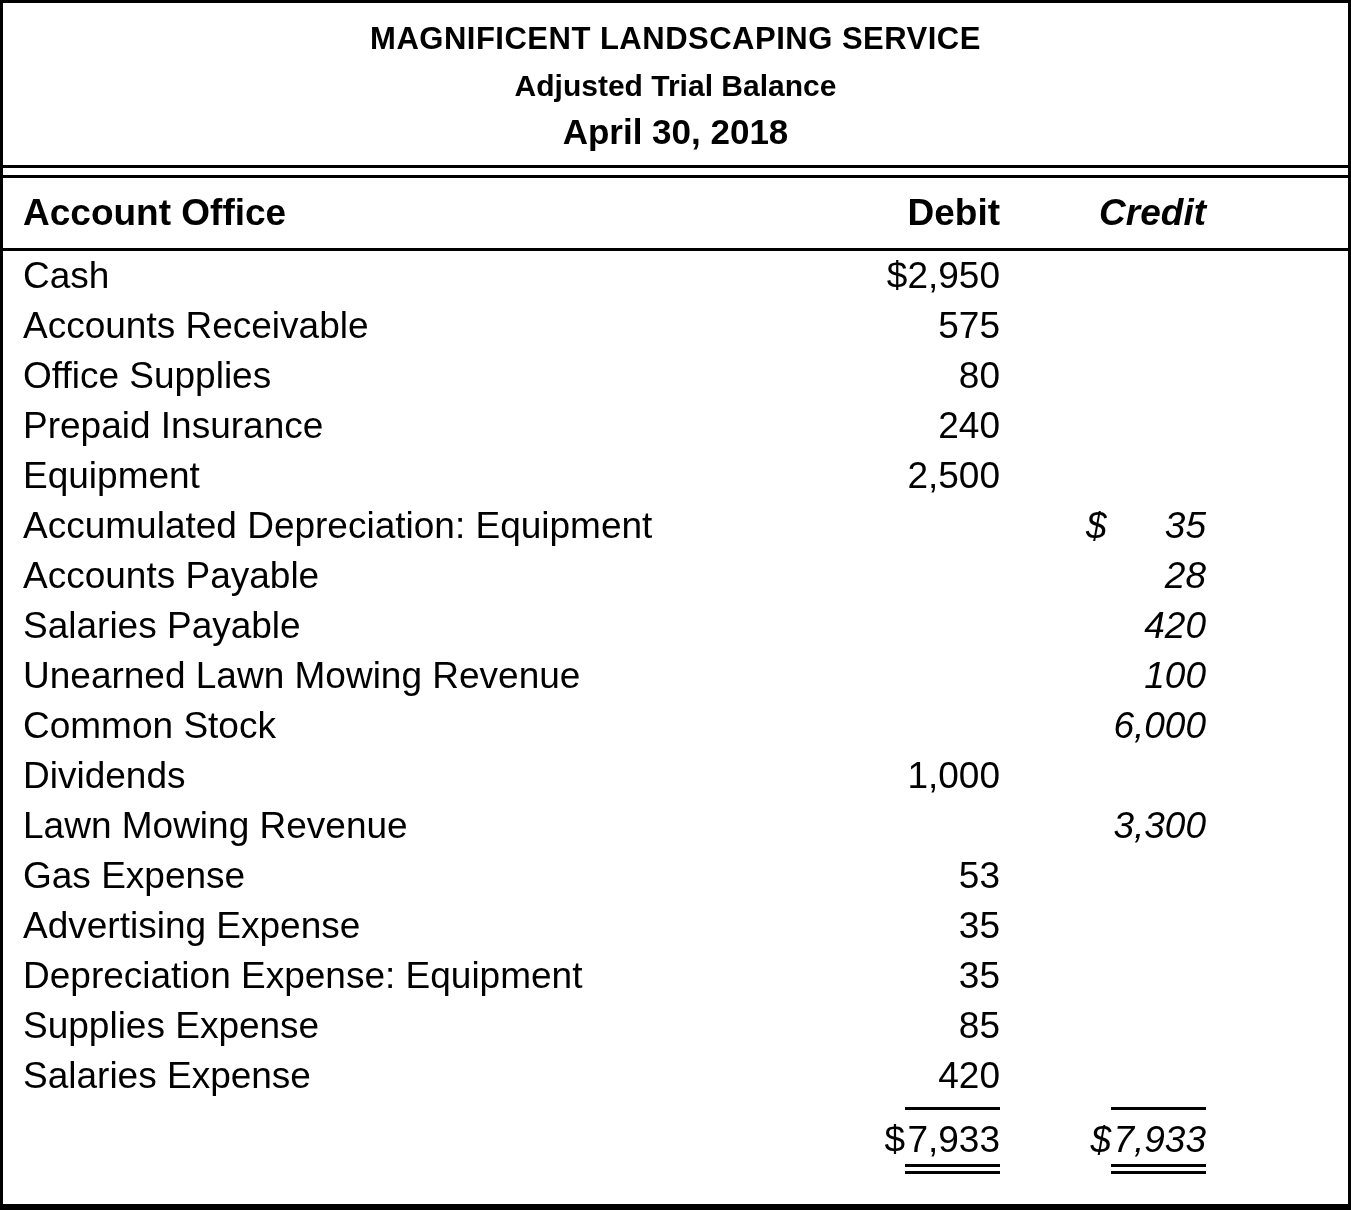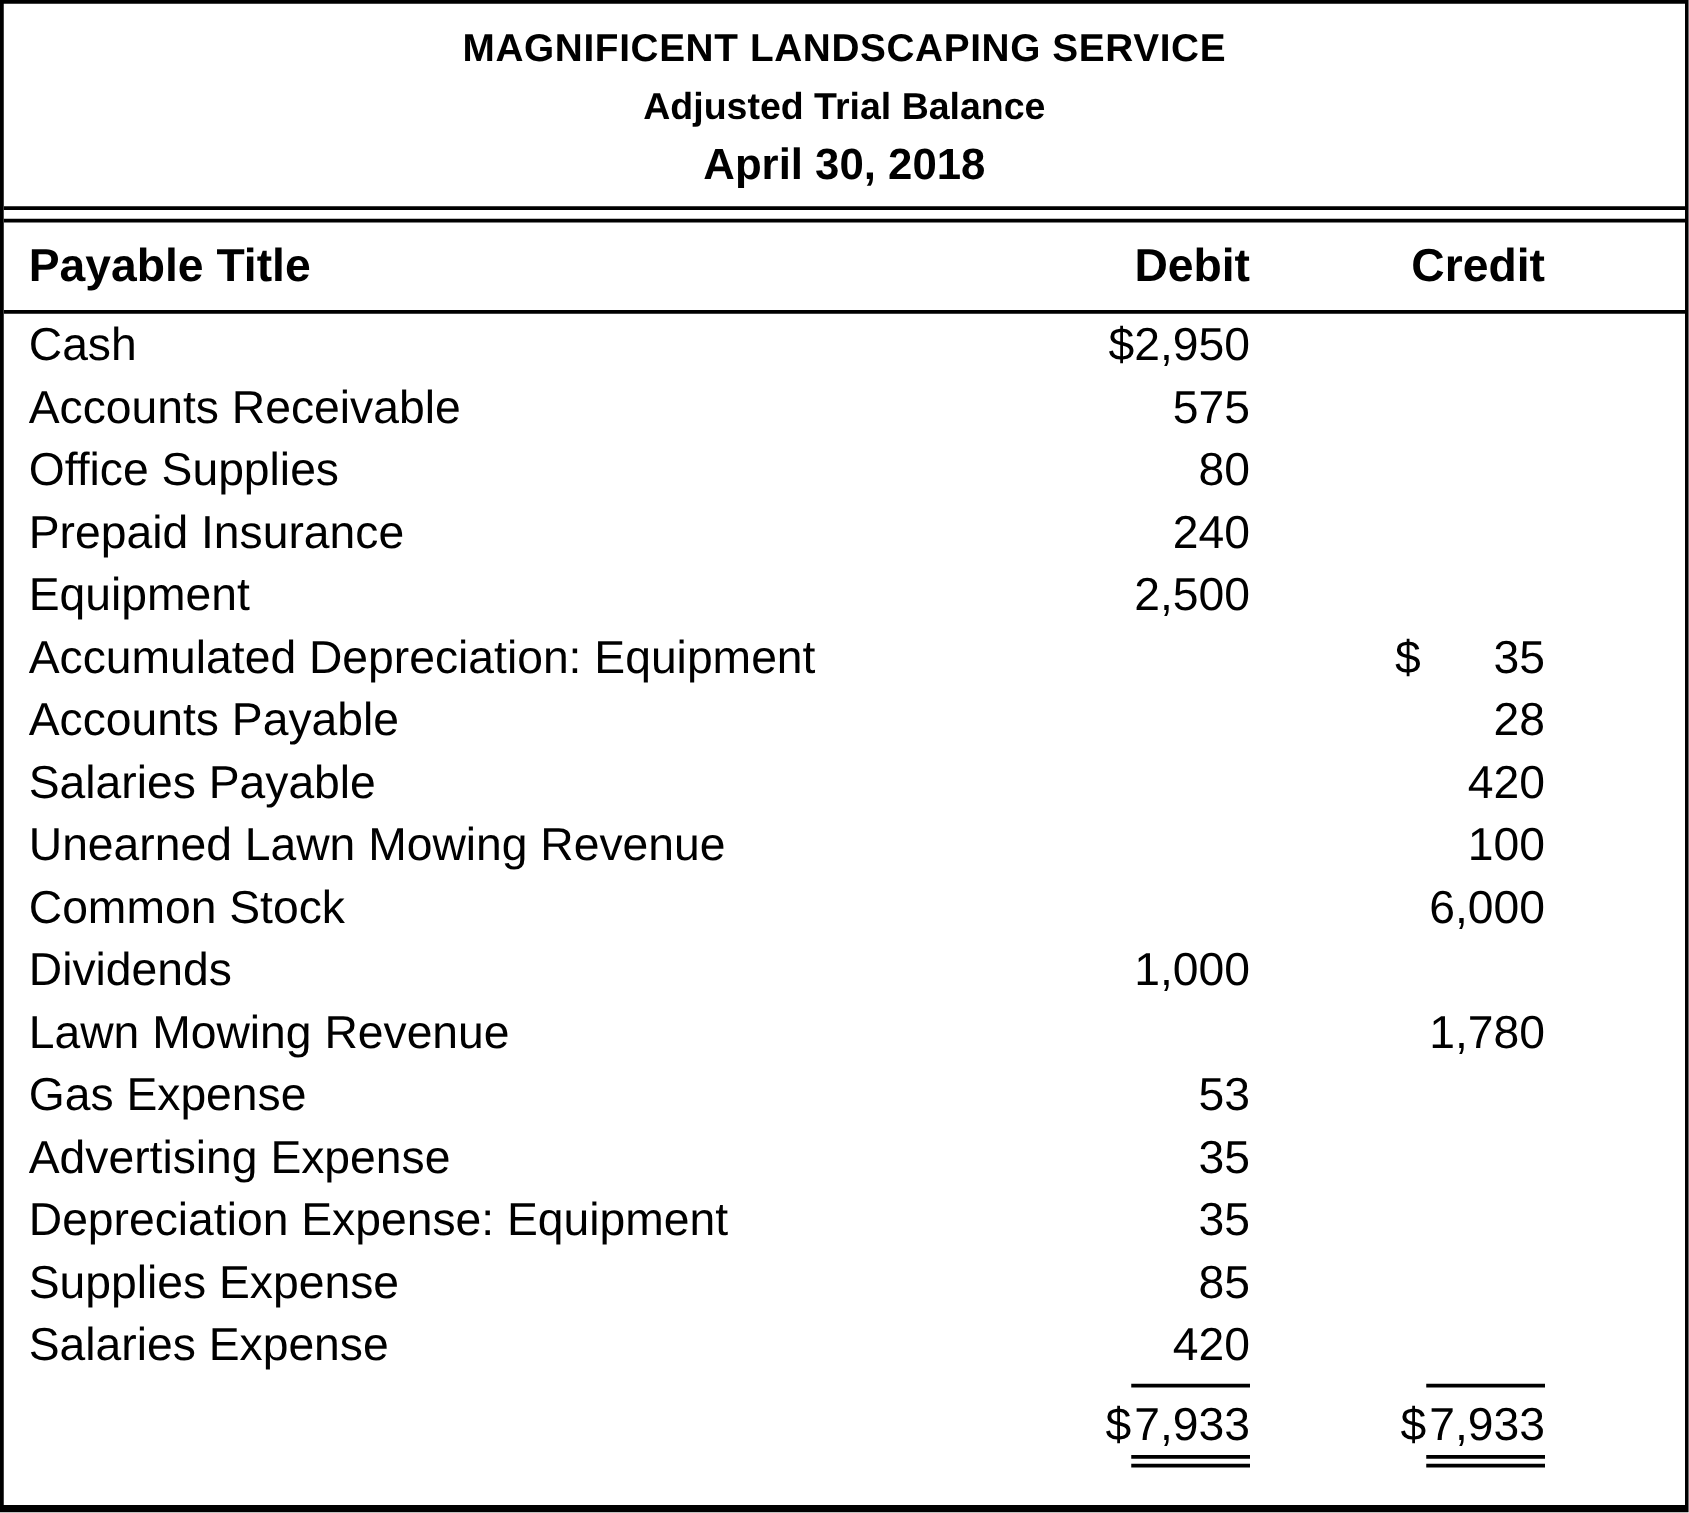--- a/index.html
+++ b/index.html
@@ -28,21 +28,21 @@
   .title-line1 { font-size: 31px; font-weight: bold; line-height: 48px; letter-spacing: 0.5px; }
   .title-line2 { font-size: 30px; font-weight: bold; line-height: 46px; }
   .title-line3 { font-size: 35px; font-weight: bold; line-height: 46px; text-align: center; }
   .double-rule-gap { height: 7px; background: #ffffff; }
 
   
   .row { display: flex; align-items: center; padding-left: 20px; }
   .cell.account { width: 857px; }
   .cell.amount { width: 120px; text-align: right; }
   .cell.debit  { }
-  .cell.credit { margin-left: 116px; display: flex; justify-content: space-between; align-items: baseline; }
+  .cell.credit { margin-left: 86px; display: flex; justify-content: space-between; align-items: baseline; font-style: italic; }
 
   
   .header-row {
     border-top: 3px solid #000000;
     border-bottom: 3px solid #000000;
     height: 76px;
     font-size: 37px;
     font-weight: bold;
   }
   .header-row .cell.credit { display: block; text-align: right; }
@@ -83,21 +83,21 @@
 
   <div class="title-block">
     <div class="title-line1">MAGNIFICENT LANDSCAPING SERVICE</div>
     <div class="title-line2">Adjusted Trial Balance</div>
     <div class="title-line3">April 30, 2018</div>
   </div>
 
   <div class="double-rule-gap"></div>
 
   <div class="row header-row">
-    <div class="cell account">Payable Title</div>
+    <div class="cell account">Account Office</div>
     <div class="cell amount debit">Debit</div>
     <div class="cell amount credit">Credit</div>
   </div>
 
   <div>
     <div class="row body-row">
       <div class="cell account">Cash</div>
       <div class="cell amount debit">$2,950</div>
       <div class="cell amount credit">
         <span class="dollar"></span>
@@ -193,21 +193,21 @@
         <span class="dollar"></span>
         <span class="num"></span>
       </div>
     </div>
 
     <div class="row body-row">
       <div class="cell account">Lawn Mowing Revenue</div>
       <div class="cell amount debit"></div>
       <div class="cell amount credit">
         <span class="dollar"></span>
-        <span class="num">1,780</span>
+        <span class="num">3,300</span>
       </div>
     </div>
 
     <div class="row body-row">
       <div class="cell account">Gas Expense</div>
       <div class="cell amount debit">53</div>
       <div class="cell amount credit">
         <span class="dollar"></span>
         <span class="num"></span>
       </div>

